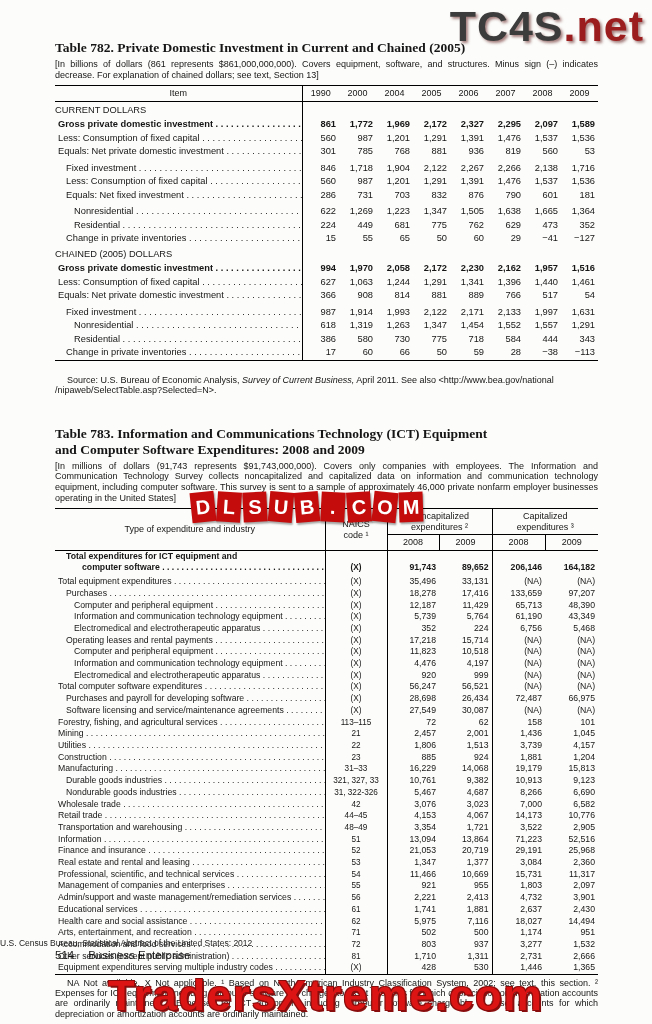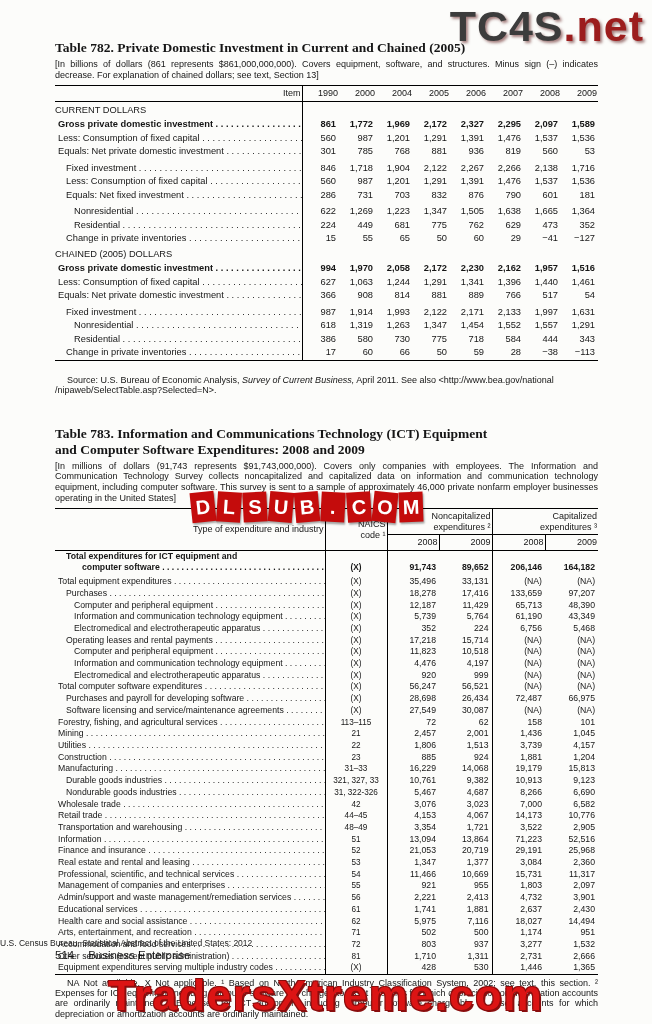--- a/index.html
+++ b/index.html
@@ -8,21 +8,21 @@
   .page{position:absolute;inset:0;padding:40px 54px 0 55px}
 
   .title{font-family:"Liberation Serif",serif;font-weight:700;font-size:13.5px;line-height:16px}
   .blocknote{font-size:9px;line-height:10.6px;margin-top:3px;text-align:justify}
   .source{font-size:9px;line-height:10.6px;margin-top:14px;text-indent:12px;overflow-wrap:anywhere}
   .footnote{font-size:9px;line-height:10.2px;margin-top:3px;text-align:justify;text-indent:12px}
   .sp2{margin-top:30px}
 
   table{border-collapse:collapse;table-layout:fixed;width:100%}
   .tbl{margin-top:5px;border-top:1px solid #000;border-bottom:1px solid #000}
-  .tbl th{font-weight:400;font-size:9px;text-align:right;vertical-align:middle;
+  .tbl th{font-weight:400;font-size:9px;text-align:center;vertical-align:middle;
           border-bottom:1px solid #000;padding:2px 1px;white-space:pre-line;line-height:10.5px}
   .tbl td{vertical-align:bottom}
   .b{font-weight:700}
   .num{text-align:right;padding-right:3px;white-space:nowrap}
   .stub{border-right:1px solid #000;white-space:nowrap;overflow:hidden}
   .leader::after{content:" . . . . . . . . . . . . . . . . . . . . . . . . . . . . . . . . . . . . . . . . . . . . . . . . . . . . . . . . . . . . . . . . . . . . . ."}
   .ind0{padding-left:3px}.ind1{padding-left:11px}.ind2{padding-left:19px}.ind3{padding-left:27px}
 
   .t782 td{font-size:9.3px;line-height:11.5px}
   .t782 .sec{text-align:left;padding:3px 0 2px}

